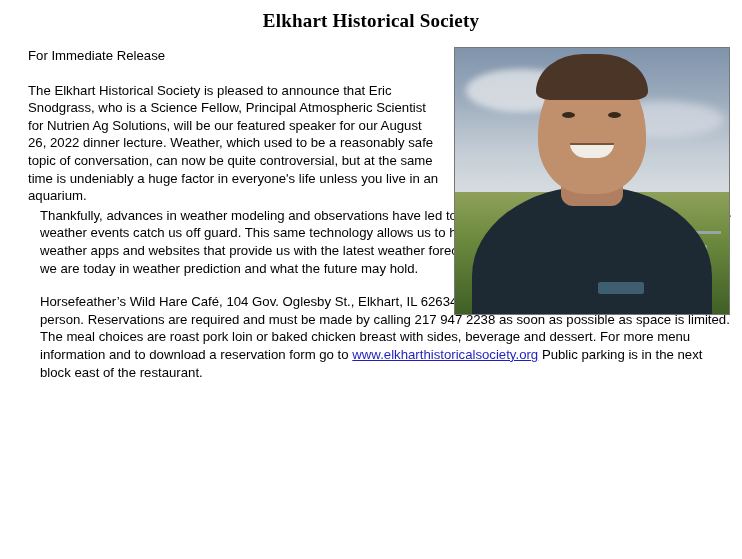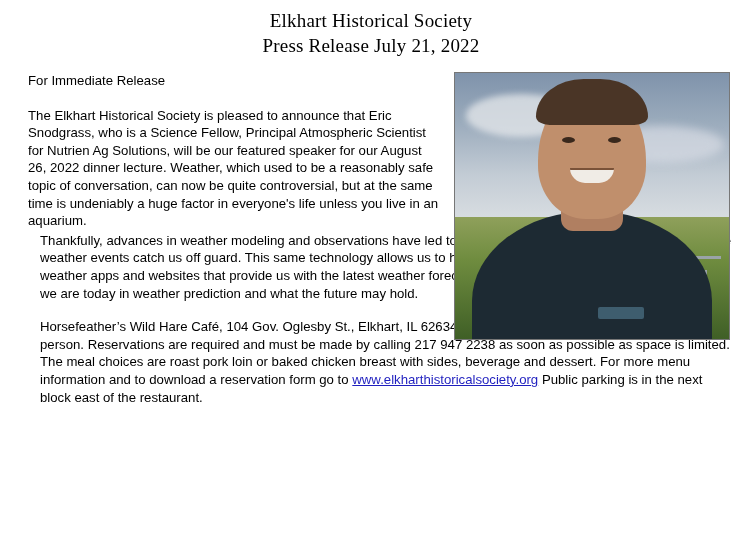--- a/index.html
+++ b/index.html
@@ -20,20 +20,21 @@
     height: 559px;
     box-sizing: border-box;
   }
   .title-block {
     text-align: center;
     padding-top: 8px;
     font-family: "Liberation Serif", serif;
     font-size: 19px;
     line-height: 25px;
     letter-spacing: 0.2px;
+    font-weight: bold;
   }
   .title-line {
     display: block;
   }
   .body-area {
     position: relative;
     padding: 0 28px;
     margin-top: 14px;
   }
   .photo {
@@ -184,21 +185,20 @@
     color: #1f1fbf;
   }
 </style>
 </head>
 <body>
 
 <div class="page">
 
   <div class="title-block">
     <span class="title-line">Elkhart Historical Society</span>
-    <span class="title-line">Press Release July 21, 2022</span>
   </div>
 
   <div class="body-area">
 
     <div class="photo">
       <div class="sky"></div>
       <div class="cloud1"></div>
       <div class="cloud2"></div>
       <div class="field"></div>
       <div class="irrigator"></div>

